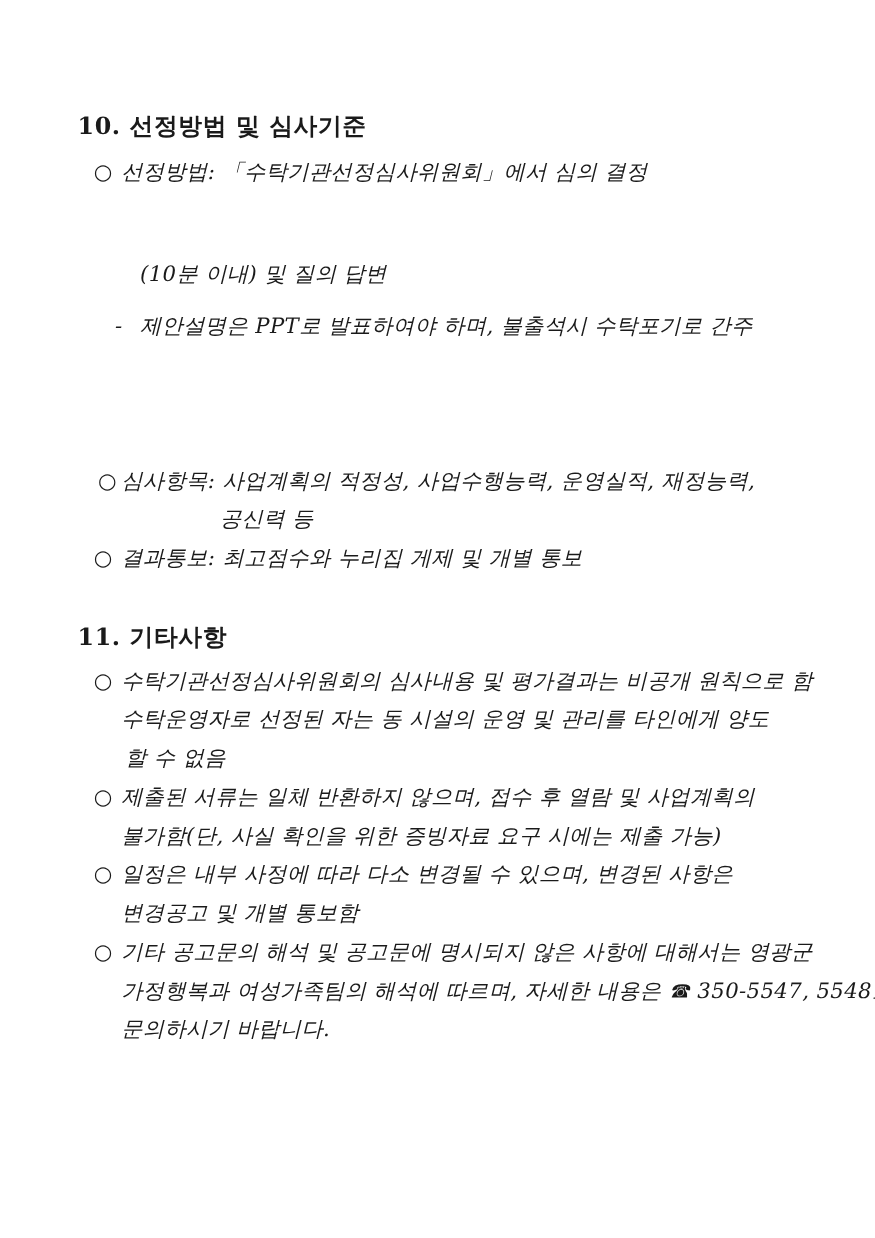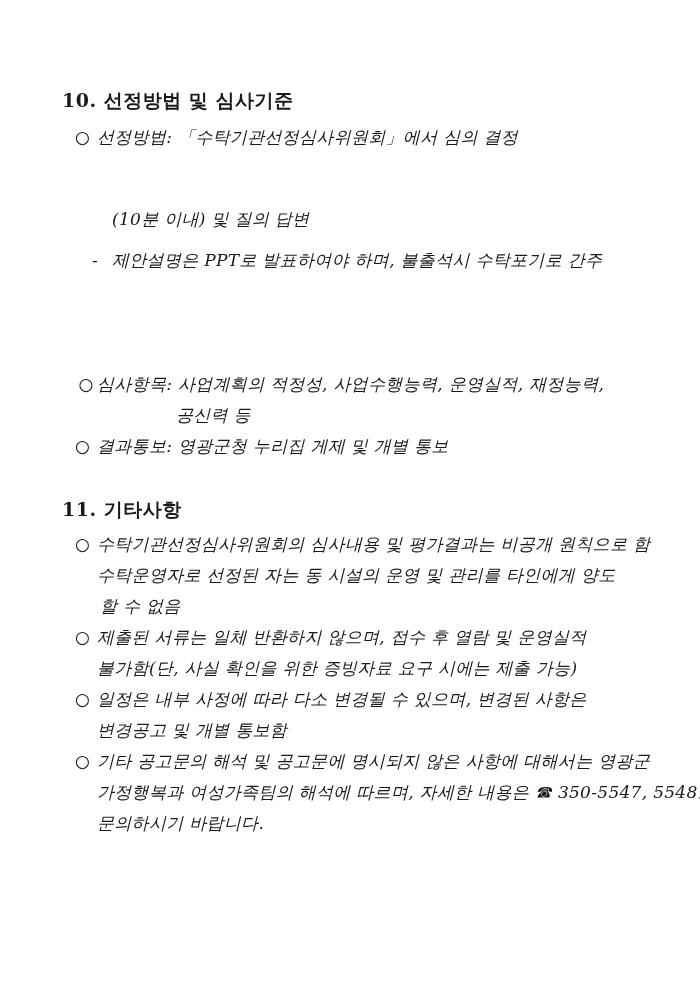--- a/index.html
+++ b/index.html
@@ -64,33 +64,33 @@
   </div>
 
 
 
   <div class="line" style="left:75px; top:373px;text-align:center;">
     <span class="bullet">○</span><span>심사항목: 사업계획의 적정성, 사업수행능력, 운영실적, 재정능력,</span>
   </div>
   <div class="line" style="left:176px; top:404px;">공신력 등</div>
 
   <div class="line" style="left:75px; top:435px;">
-    <span class="bullet">○</span><span>결과통보: 영광군청 누리집 게제 및 개별 통보</span>
+    <span class="bullet">○</span><span>결과통보: 최고점수와 누리집 게제 및 개별 통보</span>
   </div>
 
   <div class="heading" style="top:497px;">11. 기타사항</div>
 
   <div class="line" style="left:97px; top:564px;">수탁운영자로 선정된 자는 동 시설의 운영 및 관리를 타인에게 양도</div>
   <div class="line" style="left:75px; top:533px;">
     <span class="bullet">○</span><span>수탁기관선정심사위원회의 심사내용 및 평가결과는 비공개 원칙으로 함</span>
   </div>
   <div class="line" style="left:100px; top:595px;">할 수 없음</div>
 
   <div class="line" style="left:75px; top:626px;">
-    <span class="bullet">○</span><span>제출된 서류는 일체 반환하지 않으며, 접수 후 열람 및 운영실적</span>
+    <span class="bullet">○</span><span>제출된 서류는 일체 반환하지 않으며, 접수 후 열람 및 사업계획의</span>
   </div>
   <div class="line" style="left:97px; top:657px;">불가함(단, 사실 확인을 위한 증빙자료 요구 시에는 제출 가능)</div>
 
   <div class="line" style="left:75px; top:688px;">
     <span class="bullet">○</span><span>일정은 내부 사정에 따라 다소 변경될 수 있으며, 변경된 사항은</span>
   </div>
   <div class="line" style="left:75px; top:750px;">
     <span class="bullet">○</span><span>기타 공고문의 해석 및 공고문에 명시되지 않은 사항에 대해서는 영광군</span>
   </div>
 

